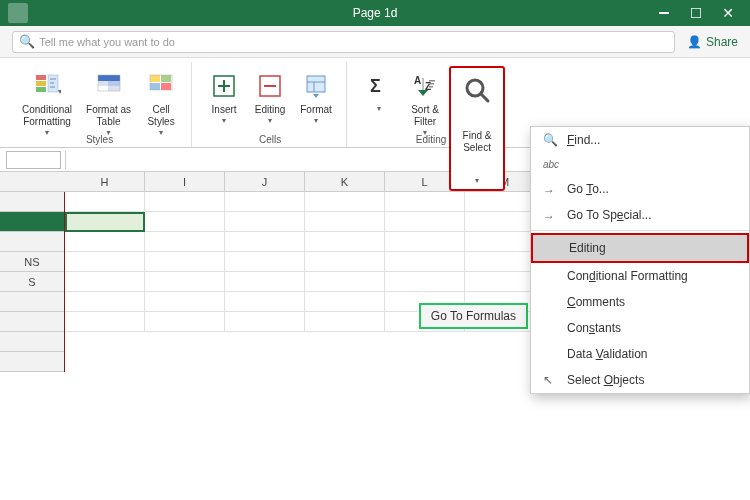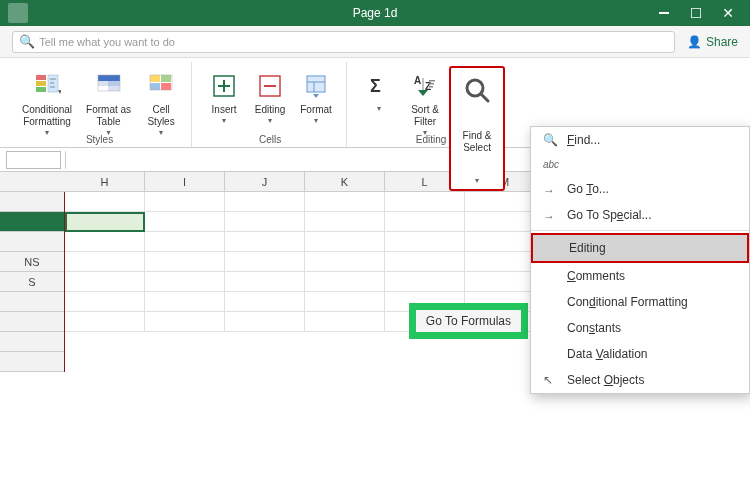--- a/index.html
+++ b/index.html
@@ -255,21 +255,21 @@
     .menu-divider {
       height: 1px;
       background: #e0e0e0;
       margin: 2px 0;
     }
     .goto-formulas-label {
       position: absolute;
       right: 222px;
       top: 303px;
       background: #f5f5f5;
-      border: 7px solid #22c55e;
+      border: 2px solid #22c55e;
       padding: 4px 10px;
       font-size: 12px;
       color: #333;
       white-space: nowrap;
     }
 
     
     .menu-item.formulas-highlighted {
       background: #d4d4d4;
       border: 2px solid #cc0000;
@@ -561,26 +561,26 @@
   </div>
   <div class="menu-divider"></div>
 
   <div class="menu-item formulas-highlighted">
     <span class="menu-icon"></span>
     <span class="menu-text">Editing</span>
   </div>
 
   <div class="menu-item">
     <span class="menu-icon"></span>
+    <span class="menu-text">Con<u>d</u>itional Formatting</span>
+  </div>
+
+  <div class="menu-item">
+    <span class="menu-icon"></span>
     <span class="menu-text"><u>C</u>omments</span>
-  </div>
-
-  <div class="menu-item">
-    <span class="menu-icon"></span>
-    <span class="menu-text">Con<u>d</u>itional Formatting</span>
   </div>
 
   <div class="menu-item">
     <span class="menu-icon"></span>
     <span class="menu-text">Con<u>s</u>tants</span>
   </div>
 
   <div class="menu-item">
     <span class="menu-icon"></span>
     <span class="menu-text">Data <u>V</u>alidation</span>

